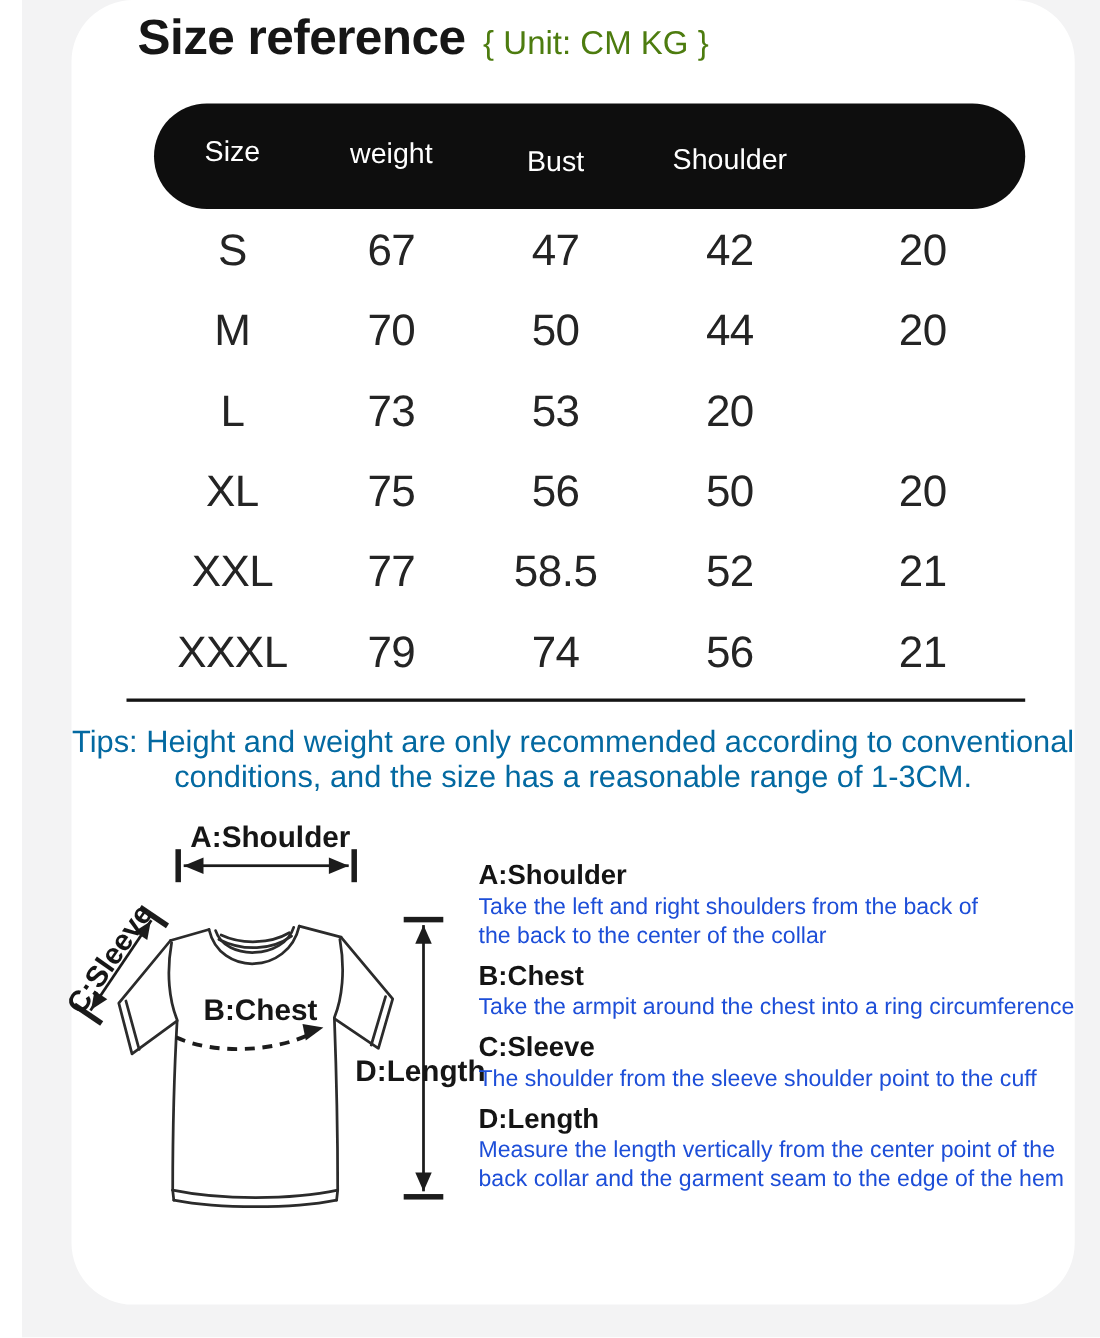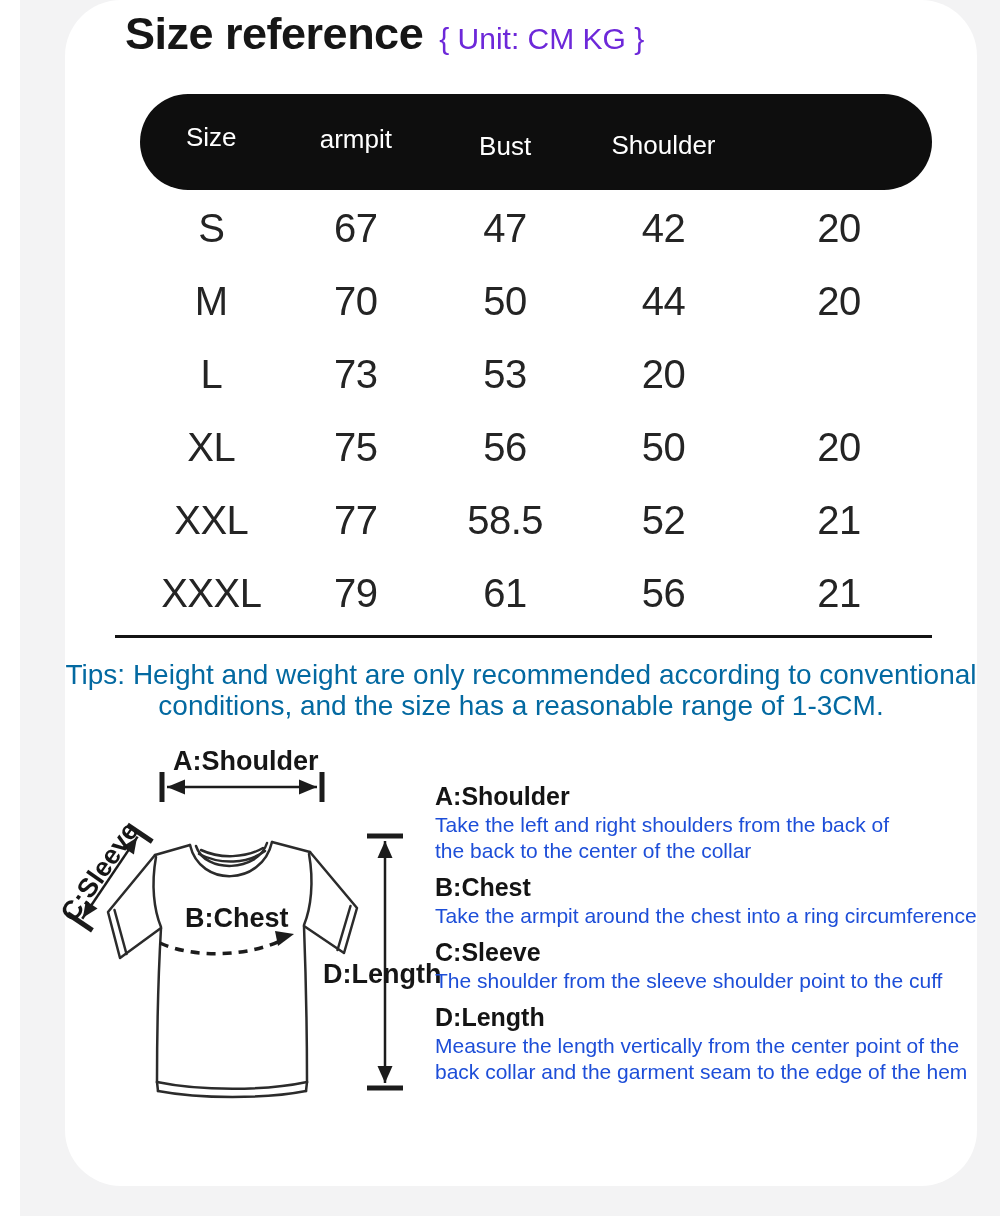--- a/index.html
+++ b/index.html
@@ -12,21 +12,21 @@
     color:#222;
     margin-left:20px;
   }
   .card{
     position:absolute;left:45px;top:0;width:912px;height:1186px;
     background:#ffffff;border-radius:56px;
   }
   
   .title-row{position:absolute;left:60px;top:8px;display:flex;align-items:baseline;white-space:nowrap;}
   .title{font-size:45px;font-weight:700;letter-spacing:-0.5px;color:#161616;}
-  .unit-note{font-size:30px;font-weight:400;color:#6d28d9;margin-left:16px;}
+  .unit-note{font-size:30px;font-weight:400;color:#4d7c0f;margin-left:16px;}
   
   .grid-cols{display:grid;grid-template-columns:18% 18.5% 19.2% 20.8% 23.5%;}
   .pill{
     position:absolute;left:75px;top:94px;width:792px;height:96px;
     background:#0e0e0e;border-radius:48px;
   }
   .pill .cell{display:flex;align-items:center;justify-content:center;
     color:#fff;font-size:26px;font-weight:400;position:relative;}
   .pill .c0{top:-5px}.pill .c1{top:-3px}.pill .c2{top:4px}.pill .c3{top:3px}.pill .c4{top:3px}
   .rows{position:absolute;left:75px;top:192px;width:792px;}
@@ -57,21 +57,21 @@
 <div class="page">
   <div class="card">
 
     <div class="title-row">
       <span class="title">Size reference</span>
       <span class="unit-note">{ Unit: CM KG }</span>
     </div>
 
     <div class="pill grid-cols">
       <div class="cell c0">Size</div>
-      <div class="cell c1">armpit</div>
+      <div class="cell c1">weight</div>
       <div class="cell c2">Bust</div>
       <div class="cell c3">Shoulder</div>
     </div>
 
     <div class="rows">
       <div class="trow grid-cols">
         <div class="cell">S</div>
         <div class="cell">67</div>
         <div class="cell">47</div>
         <div class="cell">42</div>
@@ -100,21 +100,21 @@
       <div class="trow grid-cols">
         <div class="cell">XXL</div>
         <div class="cell">77</div>
         <div class="cell">58.5</div>
         <div class="cell">52</div>
         <div class="cell">21</div>
       </div>
       <div class="trow grid-cols">
         <div class="cell">XXXL</div>
         <div class="cell">79</div>
-        <div class="cell">61</div>
+        <div class="cell">74</div>
         <div class="cell">56</div>
         <div class="cell">21</div>
       </div>
     </div>
 
     <div class="divider"></div>
 
     <div class="tips">
       <div>Tips: Height and weight are only recommended according to conventional</div>
       <div>conditions, and the size has a reasonable range of 1-3CM.</div>

